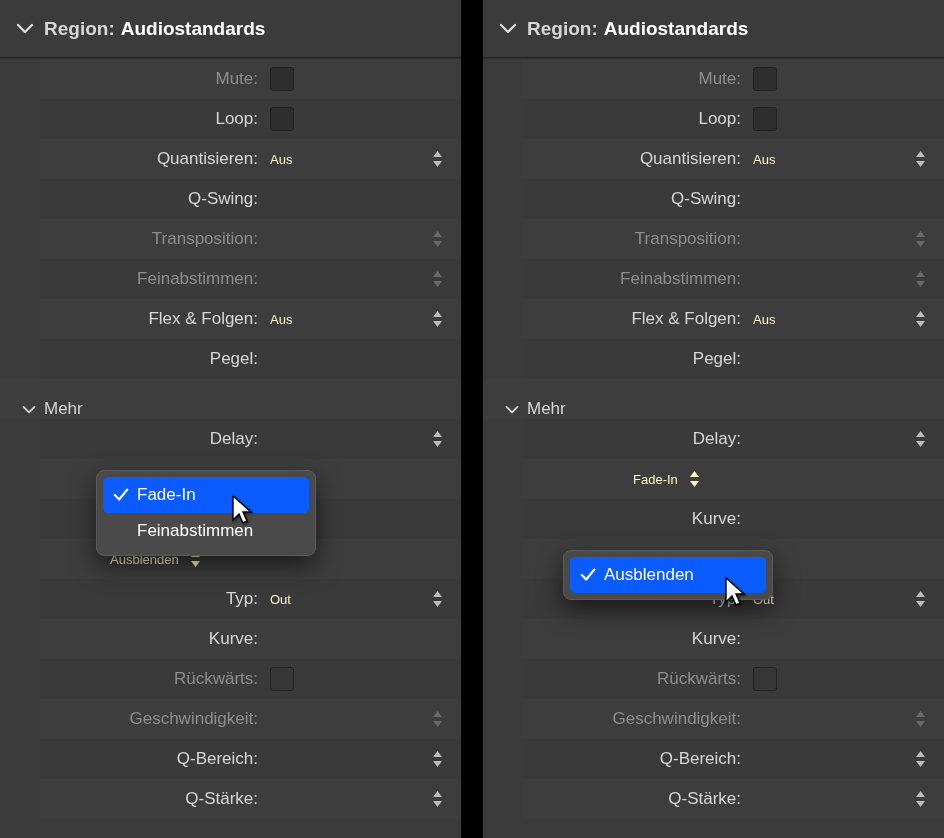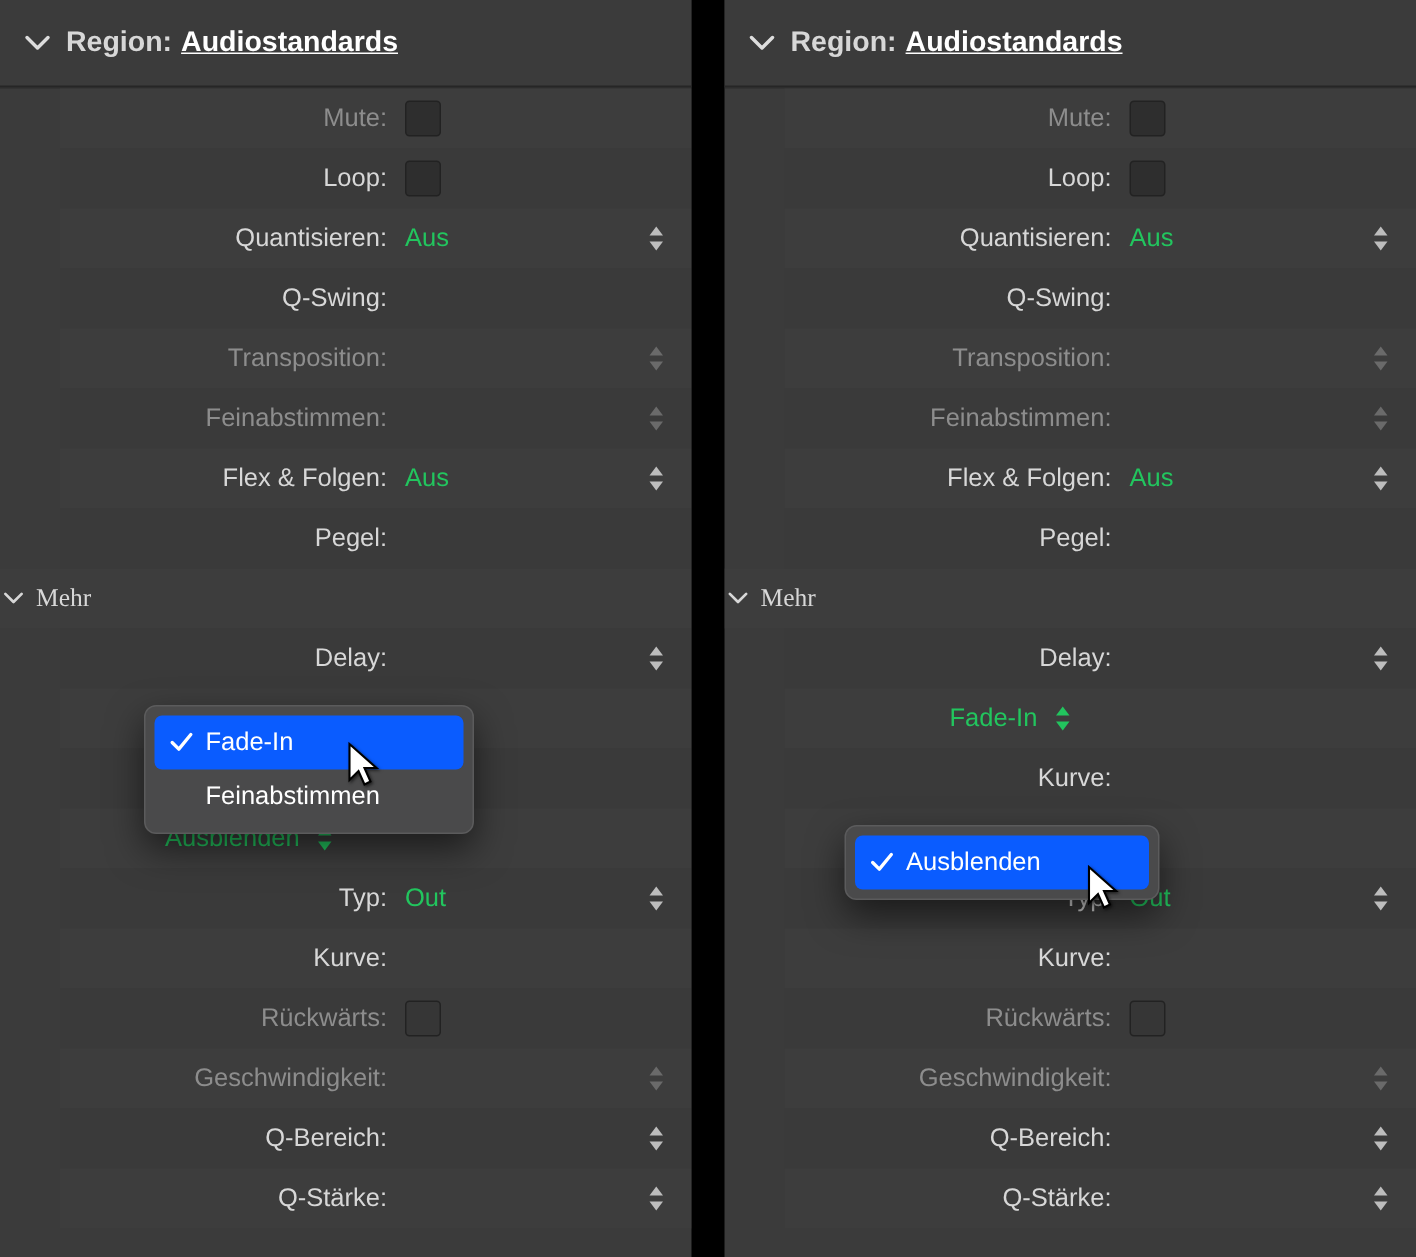--- a/index.html
+++ b/index.html
@@ -40,43 +40,42 @@
   .header .label {
     color: #d7d7d7;
     font-size: 19px;
     font-weight: 600;
   }
   .header .value {
     color: #fff;
     font-size: 19px;
     font-weight: 600;
     margin-left: 6px;
-    text-decoration: underline;
   }
   .rows { border-top: 1px solid #2d2d2d; }
   .row {
     height: 40px;
     display: flex;
     align-items: center;
     position: relative;
     margin-left: 40px;
   }
   .row:nth-child(odd)  { background: #3d3d3d; }
   .row:nth-child(even) { background: #3a3a3a; }
   .row-label {
     width: 224px;
     text-align: right;
     color: #d7d7d7;
     font-size: 17px;
     padding-right: 6px;
   }
   .row.dim .row-label, .row.dim .row-value { color: #8d8d8d; }
   .row-value {
-    color: #22c55e;
-    font-size: 17px;
+    color: #fef9c3;
+    font-size: 13px;
     padding-left: 6px;
   }
   .checkbox {
     width: 24px;
     height: 24px;
     background: #2e2e2e;
     border: 1px solid #222;
     border-radius: 3px;
     margin-left: 6px;
   }
@@ -97,25 +96,25 @@
     right: 18px;
     top: 50%;
     transform: translateY(-50%);
     color: #bdbdbd;
     display: flex;
     align-items: center;
   }
   .subheader {
     height: 40px;
     display: flex;
-    align-items: center;
+    align-items: flex-end;
+    padding-left: 20px;
     background: #3d3d3d;
     color: #d7d7d7;
     font-size: 17px;
-    font-family: Liberation Serif, serif;
   }
   .subheader .chev { width: 18px; height: 18px; margin-right: 6px; }
   .subheader .chev svg { width: 14px; height: 14px; }
 
   
   .menu {
     position: absolute;
     background: #4a4a4b;
     border: 1px solid #5b5b5c;
     border-radius: 8px;

